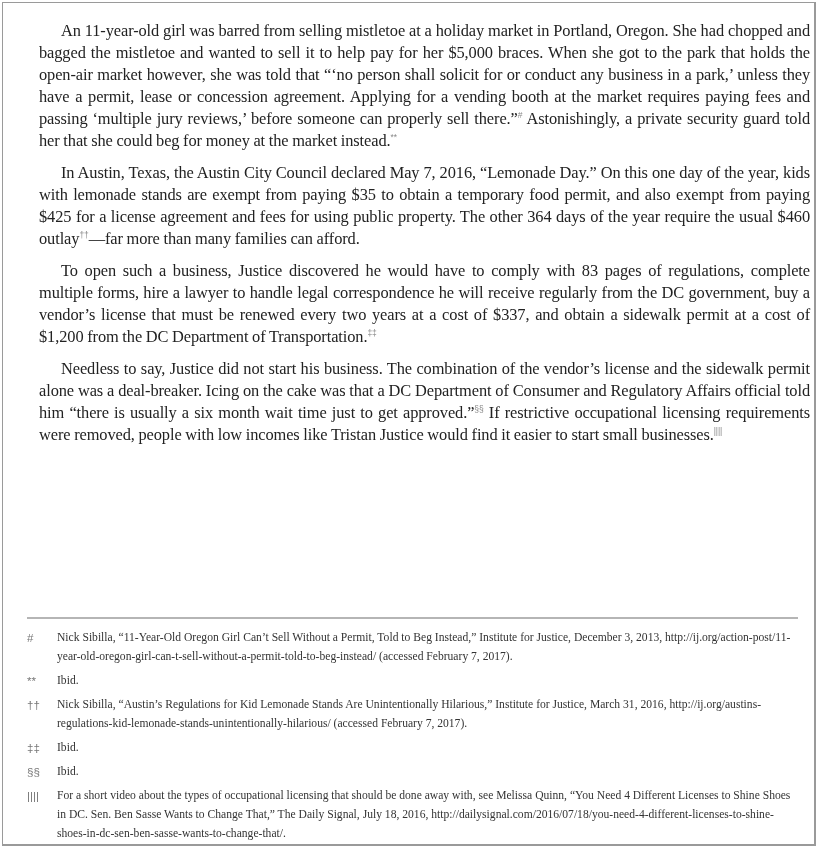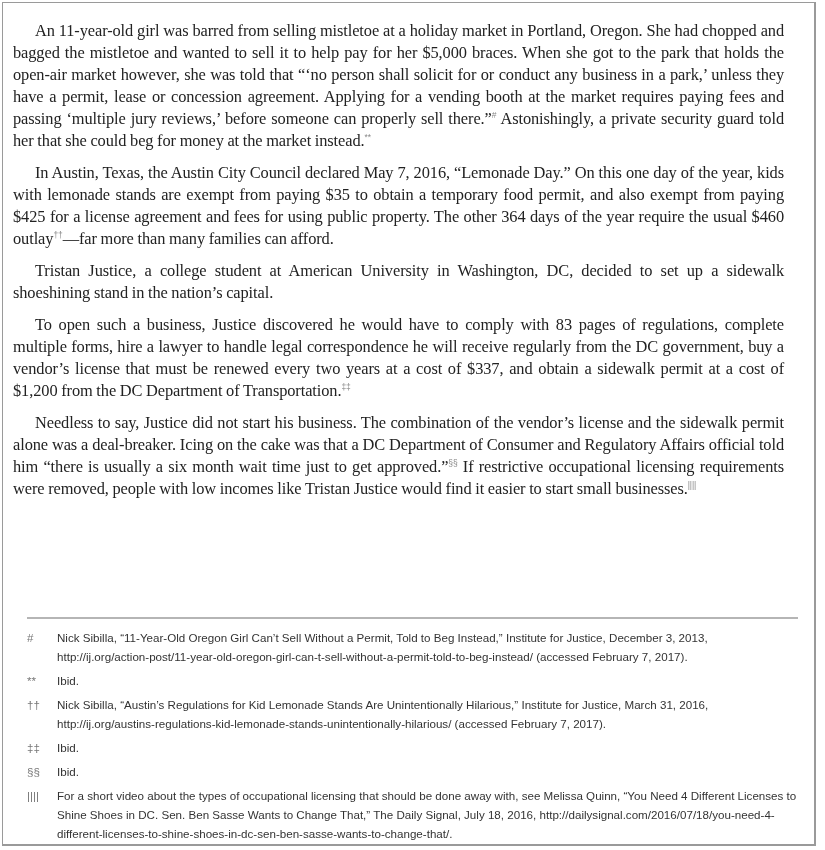--- a/index.html
+++ b/index.html
@@ -3,21 +3,21 @@
   <meta charset="utf-8">
   <style>
     html, body { margin: 0; padding: 0; background: #ffffff; }
     body { width: 825px; height: 850px; position: relative; overflow: hidden; }
     .page {
       position: absolute; left: 2px; top: 2px; width: 814px; height: 844px;
       border: 1px solid #9a9a9a; box-sizing: border-box; background: #fff;
       border-bottom-width: 2px; border-right-width: 2px;
     }
     .content {
-      position: absolute; left: 10px; top: 17px; width: 771px;
+      position: absolute; left: 36px; top: 17px; width: 771px;
       font-family: "Liberation Serif", "DejaVu Serif", serif;
       font-size: 16.4px; line-height: 22px; color: #222;
     }
     .content p {
       margin: 0 0 10px 0; text-indent: 22px; text-align: justify;
       letter-spacing: -0.1px; word-spacing: -0.3px;
     }
     .content h3 {
       margin: 11px 0 10px 0; font-weight: normal; font-style: italic;
       font-size: 18.5px; line-height: 22px; color: #444;
@@ -30,33 +30,32 @@
       position: absolute; left: 24px; top: 614px; width: 771px; height: 0;
       border-top: 2px solid #b5b5b5;
     }
     .notes {
       position: absolute; left: 24px; top: 625px; width: 771px;
       font-family: "Liberation Sans", "DejaVu Sans", sans-serif;
       font-size: 11.6px; line-height: 19px; color: #333;
     }
     .note { display: flex; margin-bottom: 5px; }
     .note .mark { width: 30px; flex: 0 0 30px; color: #777; letter-spacing: 0px; }
-    .note .text { flex: 1; }
+    .note .text { flex: 1; font-family: Liberation Serif, serif; }
   </style>
 </head>
 <body>
 
 <div class="page">
   <div class="content">
     <p><span>An 11-year-old girl was barred from selling mistletoe at a holiday market in Portland, Oregon. She had chopped and bagged the mistletoe and wanted to sell it to help pay for her $5,000 braces. When she got to the park that holds the open-air market however, she was told that “‘no person shall solicit for or conduct any business in a park,’ unless they have a permit, lease or concession agreement. Applying for a vending booth at the market requires paying fees and passing ‘multiple jury reviews,’ before someone can properly sell there.”</span><sup class="fn">#</sup><span> Astonishingly, a private security guard told her that she could beg for money at the market instead.</span><sup class="fn">**</sup></p>
 
     <p><span>In Austin, Texas, the Austin City Council declared May 7, 2016, “Lemonade Day.” On this one day of the year, kids with lemonade stands are exempt from paying $35 to obtain a temporary food permit, and also exempt from paying $425 for a license agreement and fees for using public property. The other 364 days of the year require the usual $460 outlay</span><sup class="fn">††</sup><span>—far more than many families can afford.</span></p>
 
 
-    <p><span>Tristan Justice, a college student at American University in Washington, DC, decided to set up a sidewalk shoeshining stand in the nation’s capital.</span></p>
 
     <p><span>To open such a business, Justice discovered he would have to comply with 83 pages of regulations, complete multiple forms, hire a lawyer to handle legal correspondence he will receive regularly from the DC government, buy a vendor’s license that must be renewed every two years at a cost of $337, and obtain a sidewalk permit at a cost of $1,200 from the DC Department of Transportation.</span><sup class="fn">‡‡</sup></p>
 
     <p><span>Needless to say, Justice did not start his business. The combination of the vendor’s license and the sidewalk permit alone was a deal-breaker. Icing on the cake was that a DC Department of Consumer and Regulatory Affairs official told him “there is usually a six month wait time just to get approved.”</span><sup class="fn">§§</sup><span> If restrictive occupational licensing requirements were removed, people with low incomes like Tristan Justice would find it easier to start small businesses.</span><sup class="fn">||||</sup></p>
   </div>
 
   <div class="rule"></div>
 
   <div class="notes">
     <div class="note">

